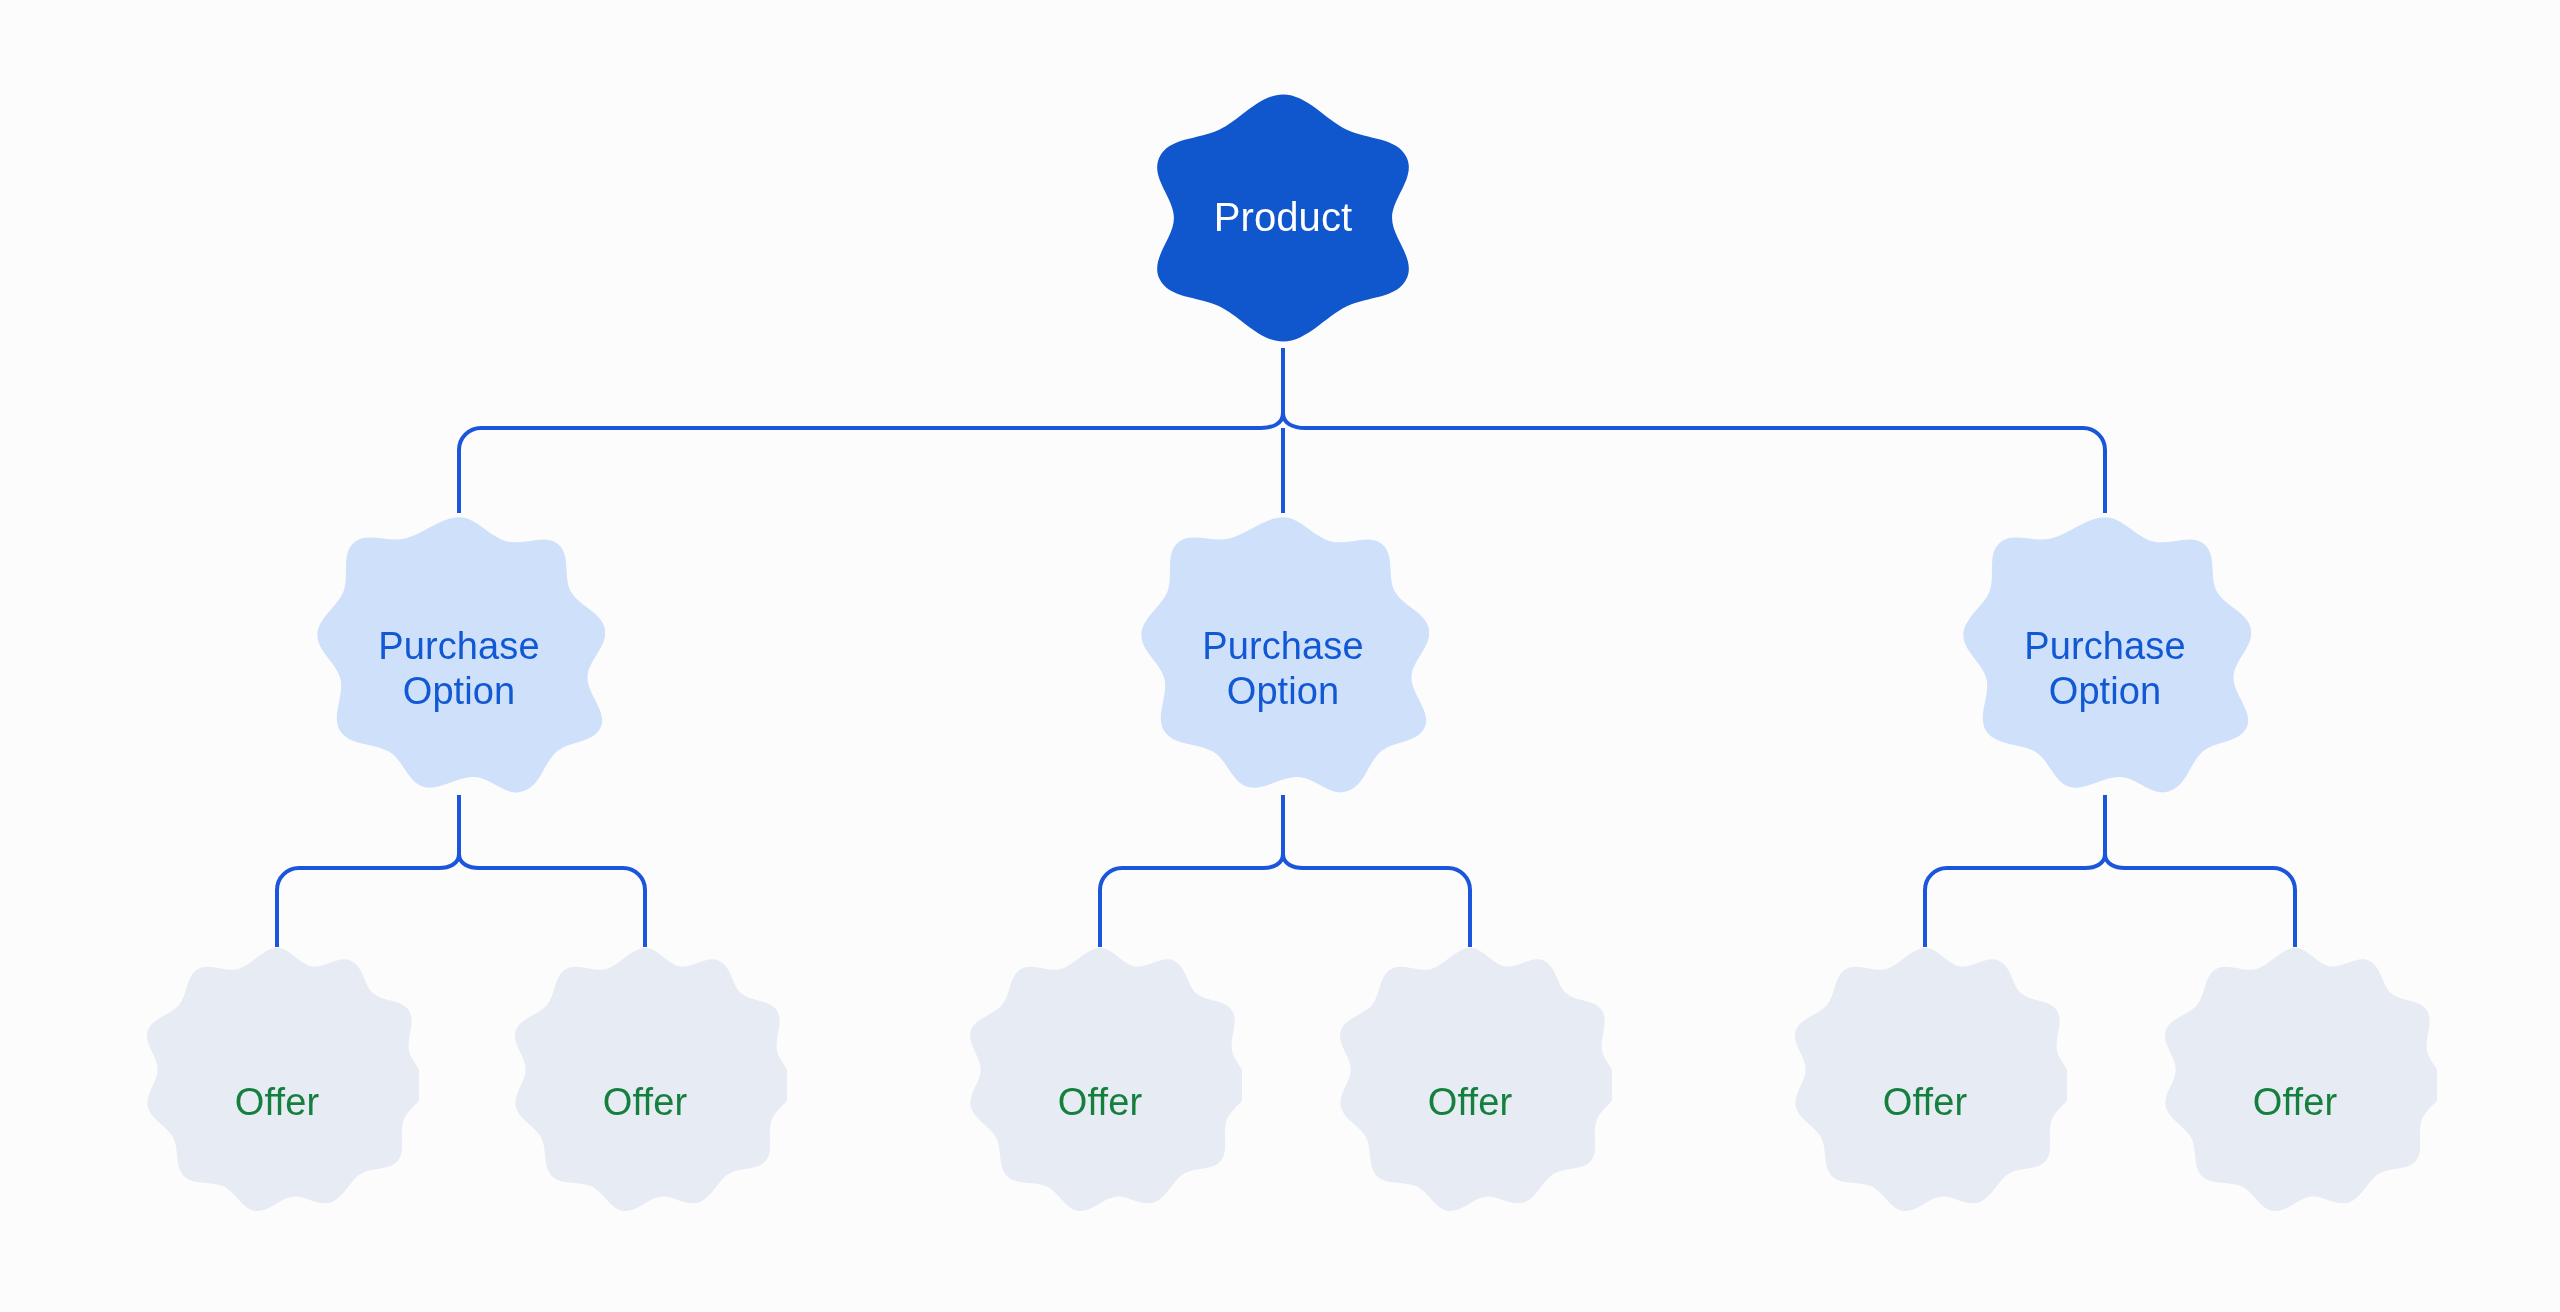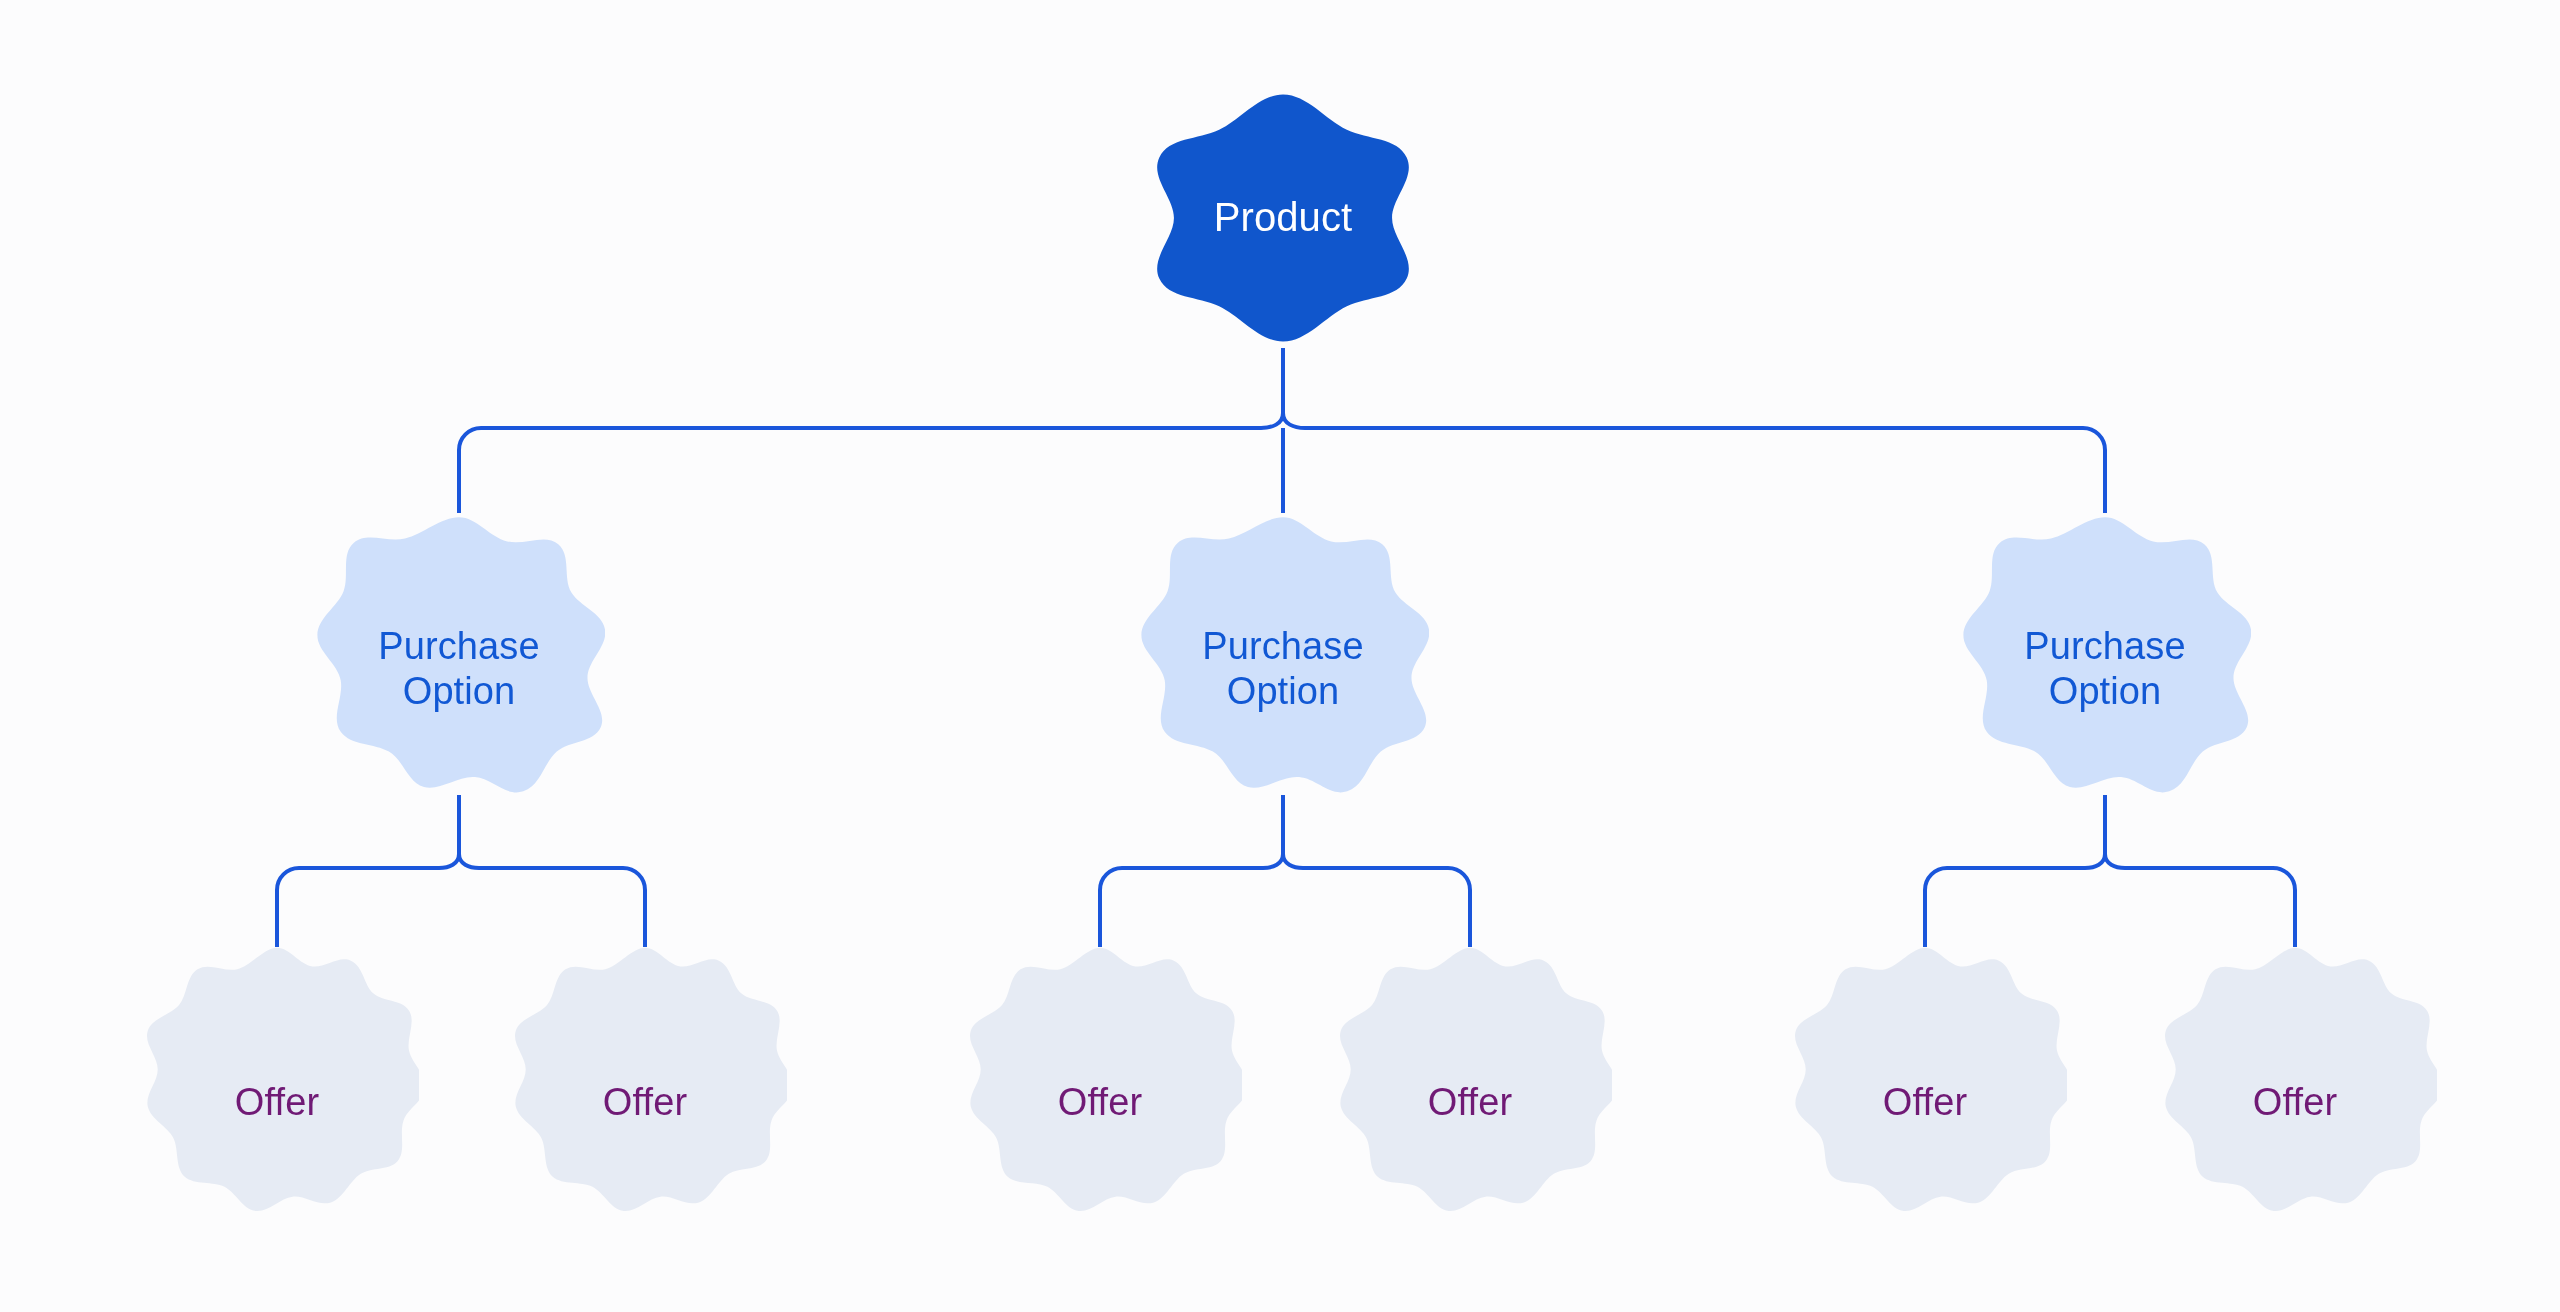--- a/index.html
+++ b/index.html
@@ -75,21 +75,21 @@
     margin-top: 27px;
   }
 
   
   .node-offer {
     width: 284px;
     height: 286px;
     top: 945px;
   }
   .node-offer .label {
-    color: #701a75;
+    color: #15803d;
     font-size: 38px;
     font-weight: 400;
     letter-spacing: 0.1px;
     margin-top: 28px;
   }
 </style>
 </head>
 <body>
 
 <div id="stage">

